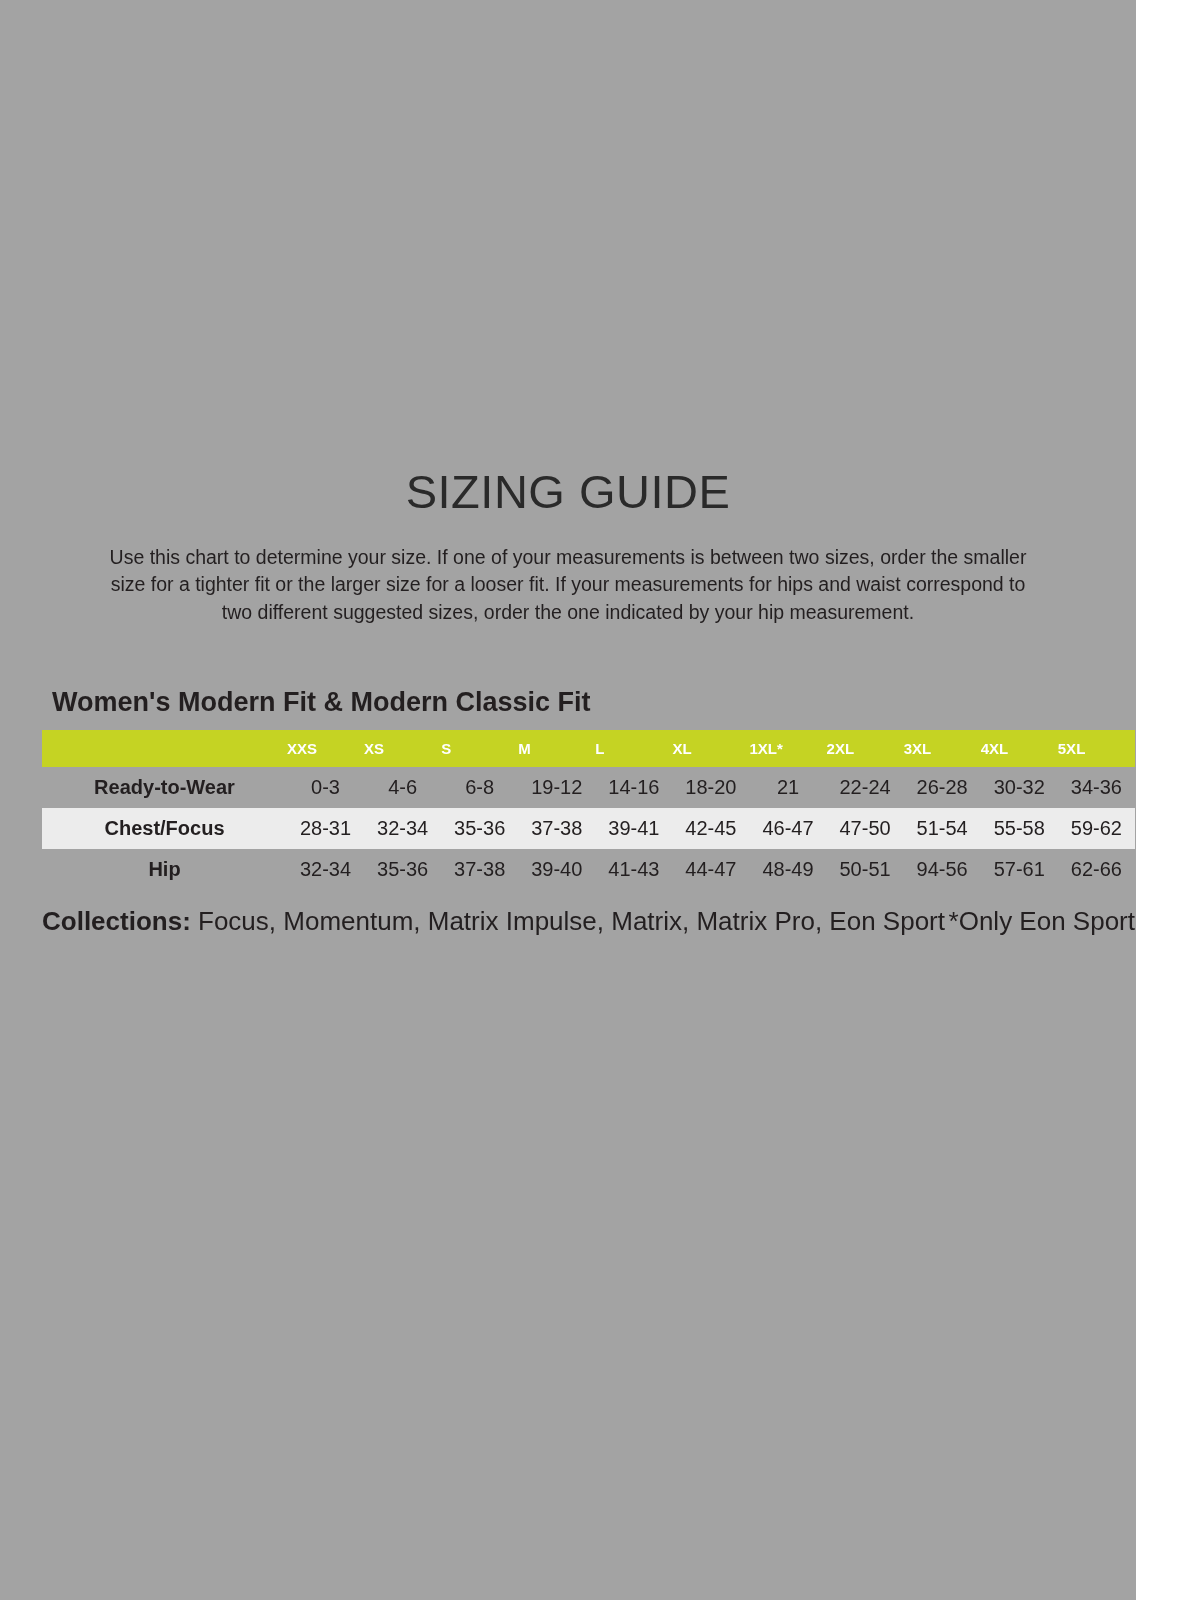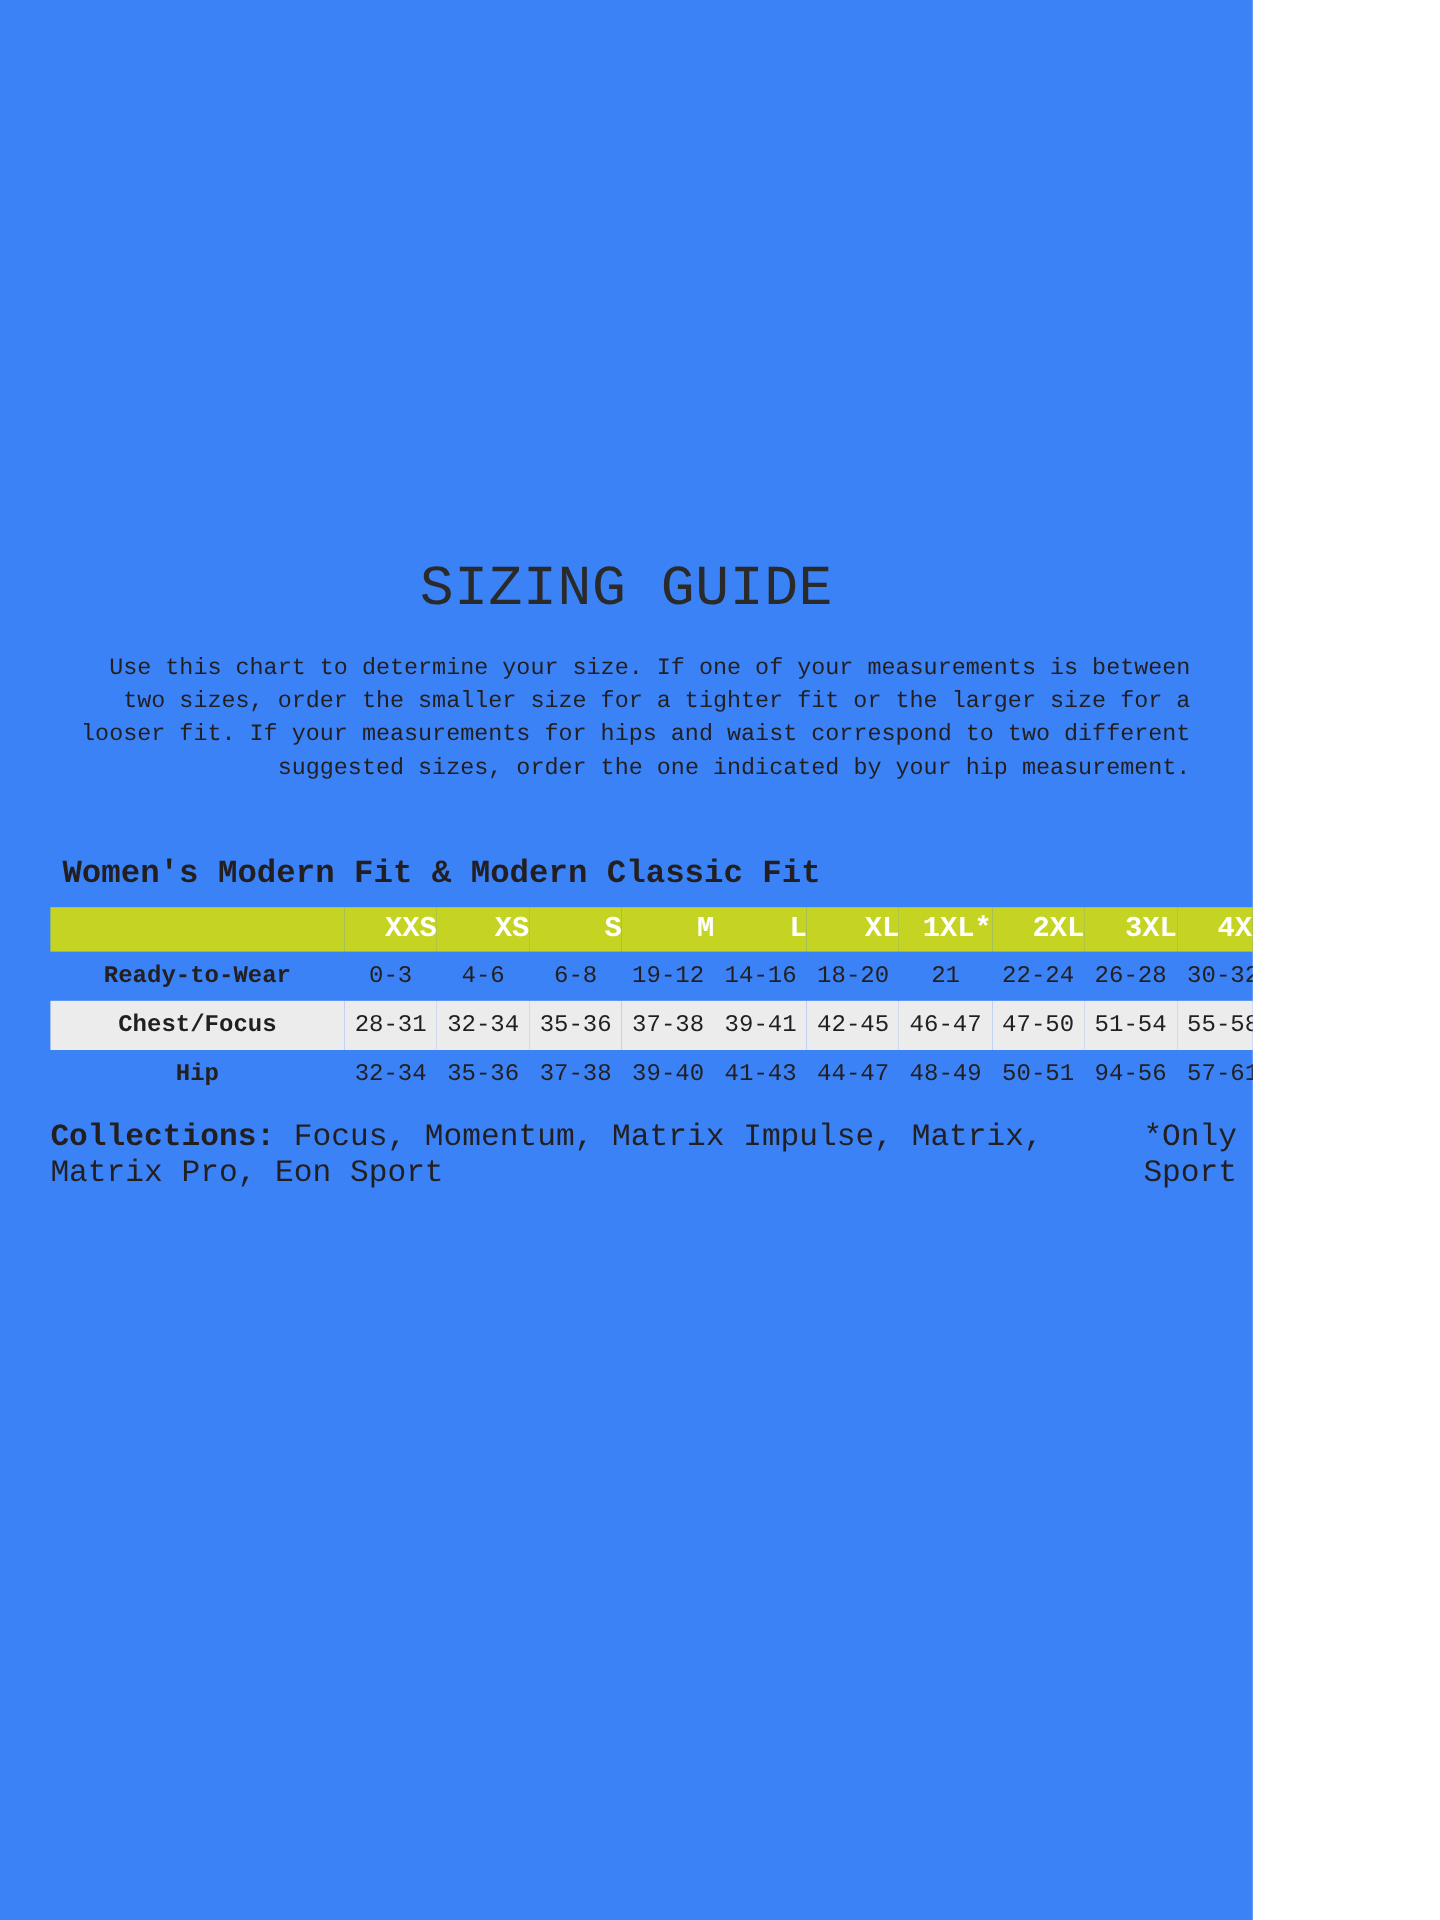--- a/index.html
+++ b/index.html
@@ -8,64 +8,64 @@
     --text-color: #231f20;
   }
   * { box-sizing: border-box; }
   html, body {
     margin: 0;
     padding: 0;
     background: #ffffff;
   }
   .page {
     position: relative;
-    width: 1044px;
+    width: 1136px;
     height: 1600px;
-    background: #3b82f6;
-    font-family: Liberation Mono, monospace;
+    background: #a3a3a3;
+    font-family: Liberation Sans, sans-serif;
     color: var(--text-color);
     overflow: hidden;
   }
   .title {
     margin: 0;
     padding-top: 466px;
     text-align: center;
     font-size: 47px;
     font-weight: 500;
     letter-spacing: 0.5px;
     color: #2a2a2a;
     line-height: 1.1;
   }
   .intro {
     width: 940px;
     margin: 26px auto 0 auto;
     font-size: 19.5px;
     line-height: 1.42;
     color: var(--text-color);
-    text-align: right;
+    text-align: center;
   }
   .section-heading {
     margin: 60px 0 0 52px;
     font-size: 27px;
     font-weight: 700;
     color: var(--text-color);
   }
   table.size-table {
     border-collapse: collapse;
     table-layout: fixed;
     width: 1093px;
     margin: 12px 0 0 42px;
   }
   table.size-table thead th {
     background: var(--header-bg);
     color: #ffffff;
     font-weight: 700;
-    font-size: 24px;
+    font-size: 15px;
     height: 37px;
-    text-align: right;
+    text-align: left;
     padding: 0;
   }
   table.size-table thead th:first-child {
     width: 245px;
   }
   table.size-table tbody th,
   table.size-table tbody td {
     height: 41px;
     text-align: center;
     vertical-align: middle;

